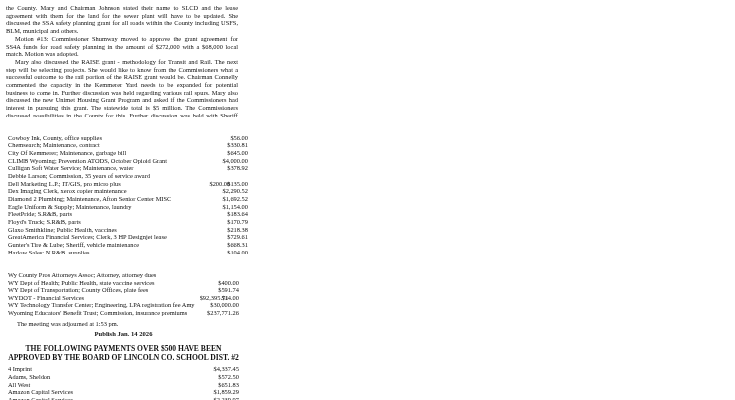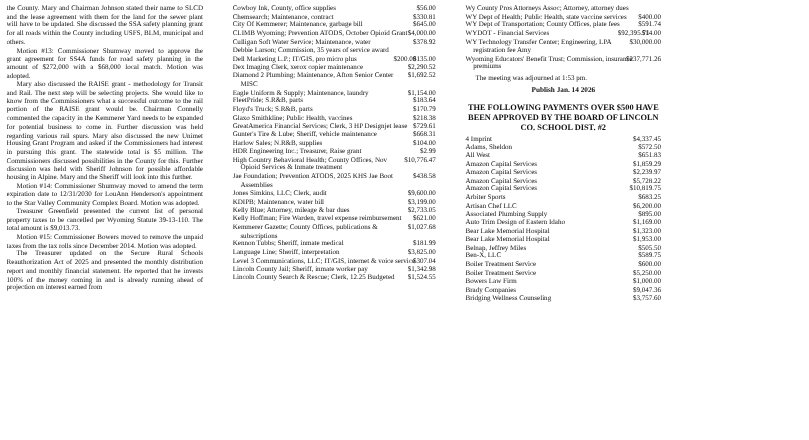--- a/index.html
+++ b/index.html
@@ -14,21 +14,21 @@
     font-family: "Liberation Serif", serif;
     color: #111111;
   }
   .page {
     width: 607px;
     height: 400px;
     position: relative;
     box-sizing: border-box;
     padding: 4px 6px 0 6px;
     display: flex;
-    flex-direction: row;
+    flex-direction: column;
     gap: 17px;
   }
   .col {
     box-sizing: border-box;
     overflow: hidden;
   }
   .col1 { width: 240px; padding-right: 8px; }
   .col2 { width: 250px; padding-right: 8px; padding-left: 2px; }
   .col3 { width: 233px; padding-left: 2px; }
 

